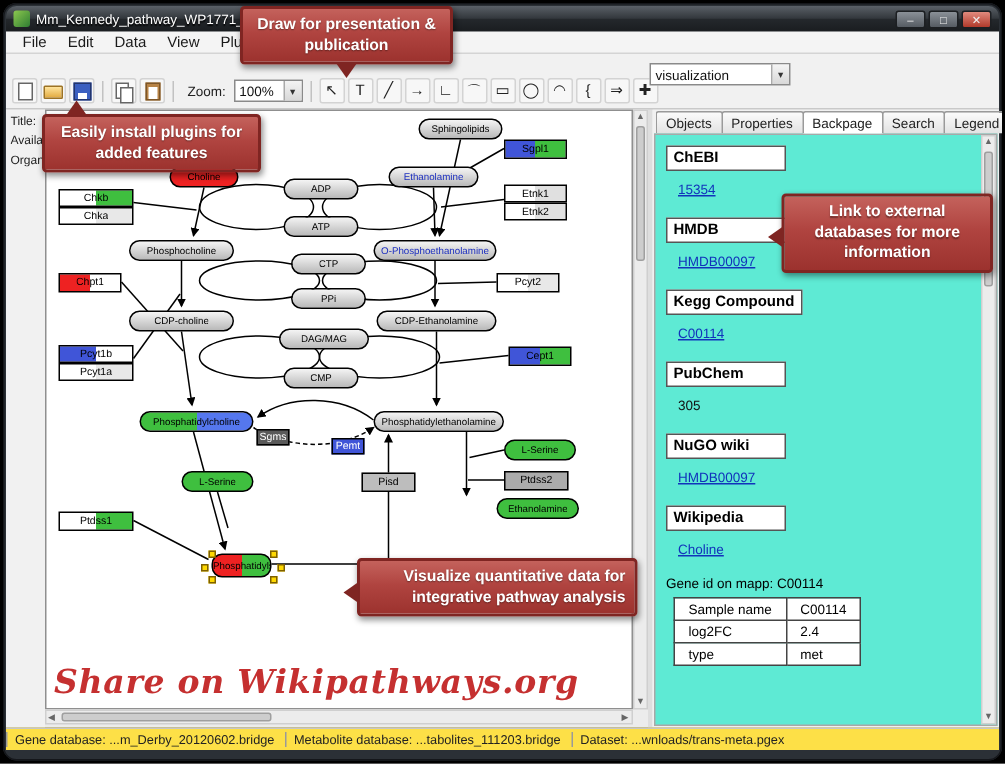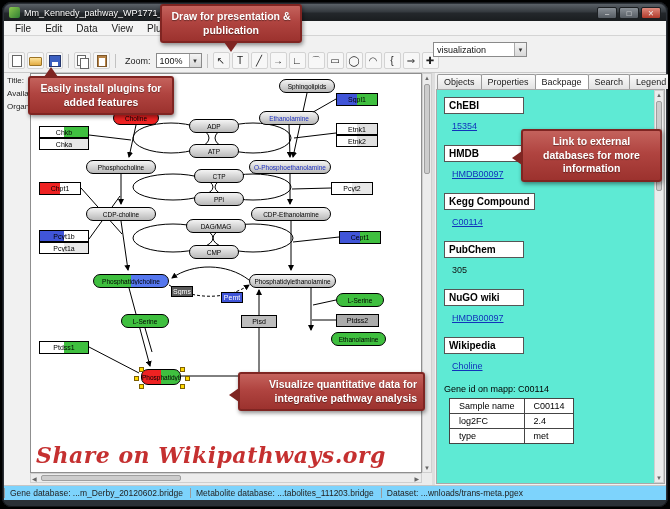--- a/index.html
+++ b/index.html
@@ -76,21 +76,21 @@
   .panel-vscroll { right:0; top:0; height:100%; left:auto; }
   .bp-head { display:inline-block; min-width:80px; border:1px solid #555; background:#fff; font-weight:bold; font-size:10px; padding:2px 4px; margin:7px 0 4px 7px; }
   .bp-link { font-size:9px; color:#1133bb; text-decoration:underline; margin:3px 0 7px 15px; width:fit-content; }
   .bp-val { font-size:9px; color:#111; margin:3px 0 7px 15px; width:fit-content; }
   .exp-title { font-weight:bold; font-size:11px; margin:10px 0 0 7px; }
   .mapp-line { font-weight:normal; font-size:9px; margin:13px 0 4px 7px; }
   .exp-table { margin:3px 0 0 12px; border-collapse:collapse; }
   .exp-table td { border:1px solid #444; font-size:9px; padding:2px 9px; background:#fff; }
 
   
-  .statusbar { position:absolute; left:2px; right:2px; top:483px; height:15px; background:#7dd3fc; border-top:1px solid #c6c6c6; display:flex; align-items:center; overflow:hidden; }
+  .statusbar { position:absolute; left:2px; right:2px; top:483px; height:15px; background:#fde047; border-top:1px solid #c6c6c6; display:flex; align-items:center; overflow:hidden; }
   .status-seg { font-size:8.5px; color:#222; border-left:1px solid #9a9a9a; padding:0 7px 0 5px; white-space:nowrap; }
 
   
   .callout { position:absolute; z-index:60; background:linear-gradient(180deg,#c4625c 0%,#b04440 45%,#9c322e 100%); border:2px solid #7f2522; border-radius:3px; color:#fff; font-weight:bold; font-size:10.5px; line-height:1.3; text-align:center; padding:4px 6px; text-shadow:0 1px 1px rgba(0,0,0,.4); box-shadow:1px 2px 4px rgba(0,0,0,.45); }
   .arr { position:absolute; width:0; height:0; }
   .arr-down { border-left:7px solid transparent; border-right:7px solid transparent; border-top:10px solid #7f2522; bottom:-11px; left:62px; }
   .arr-up { border-left:7px solid transparent; border-right:7px solid transparent; border-bottom:10px solid #7f2522; top:-11px; left:14px; }
   .arr-left { border-top:7px solid transparent; border-bottom:7px solid transparent; border-right:10px solid #7f2522; left:-11px; }
   .co-draw { left:160px; top:4px; width:142px; }
   .co-plugins { left:28px; top:76px; width:146px; }

